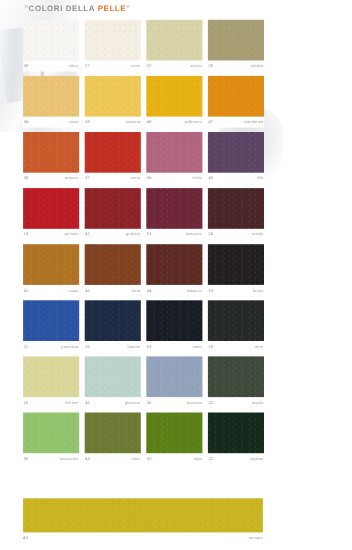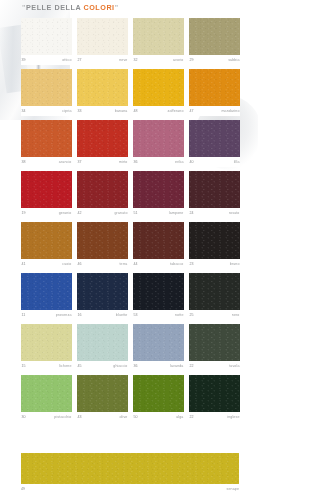--- a/index.html
+++ b/index.html
@@ -156,21 +156,21 @@
   }
 </style>
 </head>
 <body>
 
 <div class="photo-wash"></div>
 <div class="photo-edge"></div>
 <div class="photo-stem"></div>
 <div class="shadow-blob"></div>
 
-<div class="title"><span class="quote">"</span><span>PELLE DELLA </span><span class="accent">COLORI</span><span class="quote">"</span></div>
+<div class="title"><span class="quote">"</span><span>COLORI DELLA </span><span class="accent">PELLE</span><span class="quote">"</span></div>
 
 <div class="grid">
     <div class="row">
       <div class="cell">
         <div class="chip" style="background: rgb(247, 246, 242);"></div>
         <div class="chip-label">
           <span class="code">39</span>
           <span class="name">ottico</span>
         </div>
       </div>

